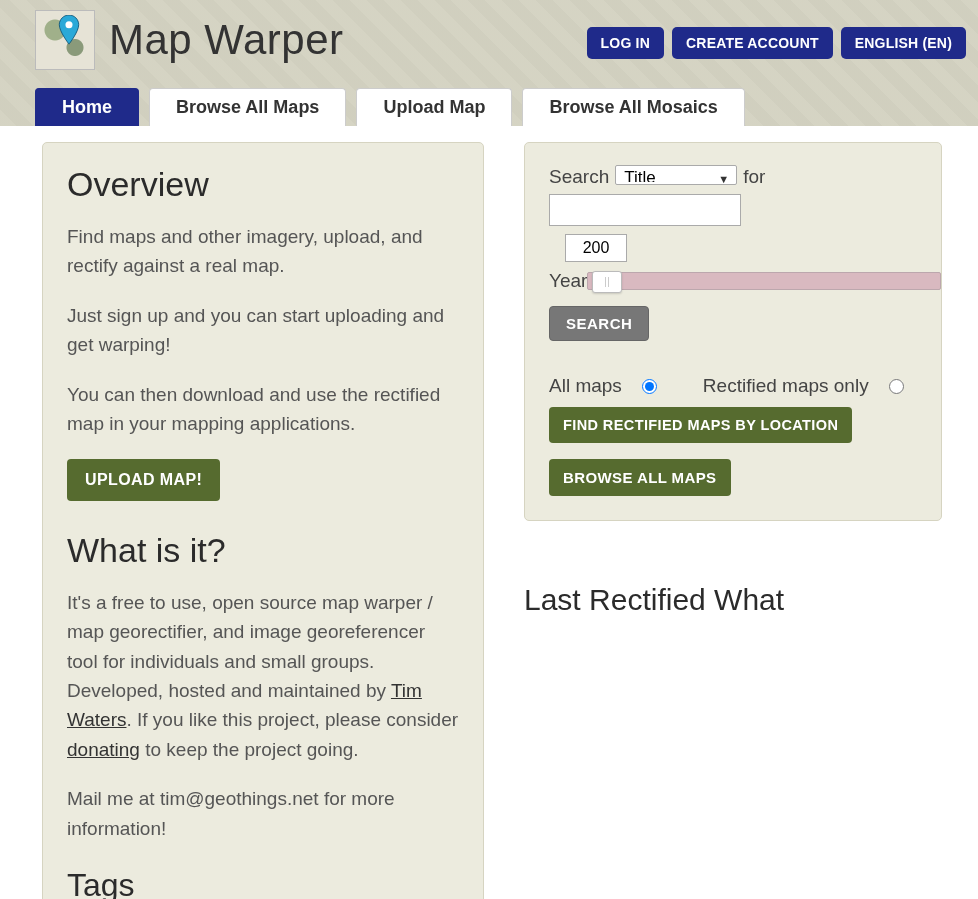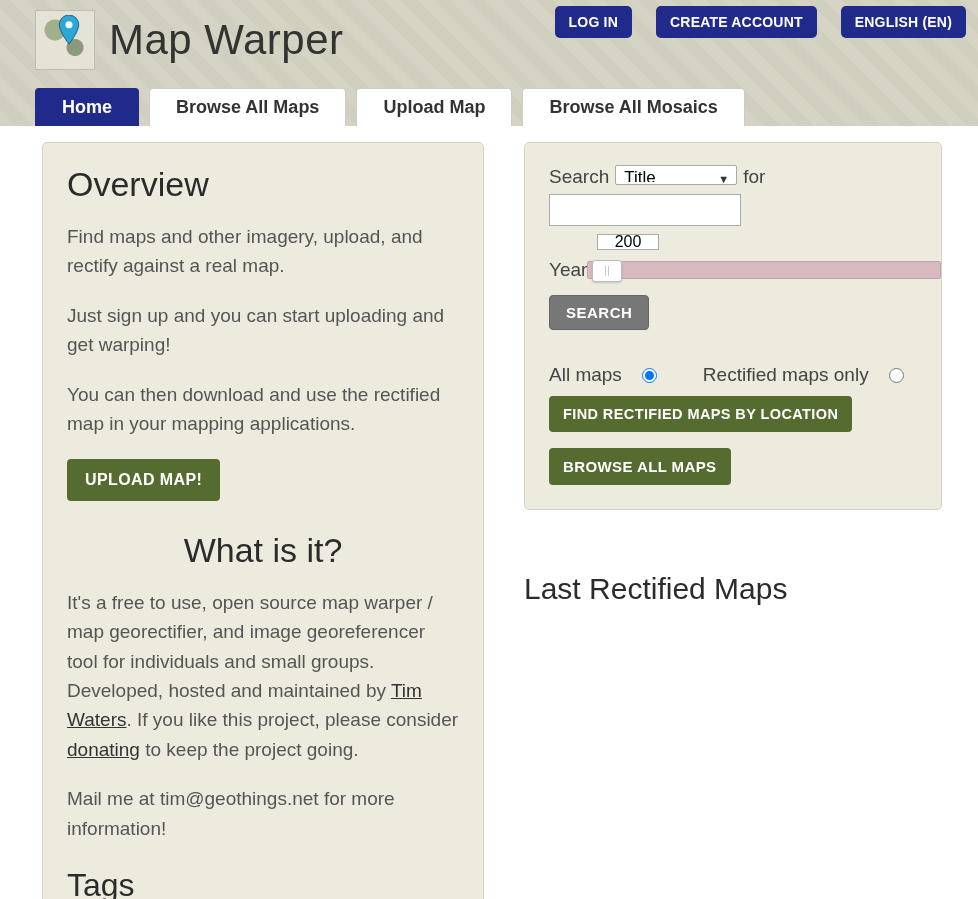--- a/index.html
+++ b/index.html
@@ -20,42 +20,42 @@
   content: ""; position: absolute; inset: 4px;
   background:
     radial-gradient(circle at 30% 30%, #a0b08a 0 10px, transparent 11px),
     radial-gradient(circle at 70% 65%, #8a9a7a 0 8px, transparent 9px);
 }
 .pin {
   position: absolute; left: 22px; top: 4px; width: 22px; height: 30px;
 }
 .pin svg { width: 100%; height: 100%; }
 .site-title { font-size: 42px; font-weight: 500; color: #333; letter-spacing: 0.5px; }
-.top-buttons { position: absolute; top: 6px; right: 12px; display: flex; gap: 24px; justify-content: flex-end; }
+.top-buttons { position: absolute; top: 27px; right: 12px; display: flex; gap: 8px; justify-content: flex-end; }
 .btn-nav {
   background: #1f2a8a; color: #fff; font-weight: 700; font-size: 14px;
   padding: 8px 14px; border-radius: 5px; border: none; cursor: pointer;
   letter-spacing: 0.2px;
 }
 .tabs { position: absolute; bottom: 0; left: 35px; display: flex; gap: 10px; }
 .tab {
   background: #fff; border: 1px solid #ccc; border-bottom: none;
   border-radius: 4px 4px 0 0; padding: 8px 26px; font-size: 18px; font-weight: 600;
   color: #333; cursor: pointer;
 }
 .tab.active { background: #1f2a8a; color: #fff; border-color: #1f2a8a; }
 .content { display: flex; gap: 40px; padding: 16px 32px 0 42px; align-items: flex-start; }
 .panel {
   background: #ecebde; border: 1px solid #d6d4c1; border-radius: 5px;
 }
 .left-panel { width: 442px; padding: 22px 24px 24px 24px; }
 .right-col { width: 418px; display: flex; flex-direction: column; }
 .right-panel { padding: 22px 22px 24px 24px; }
 h2.ovw { font-size: 34px; font-weight: 500; color: #2b2b2b; margin-bottom: 18px; }
-h2.wis { font-size: 34px; font-weight: 500; color: #2b2b2b; margin: 24px 0 18px; text-align: center; }
+h2.wis { font-size: 34px; font-weight: 500; color: #2b2b2b; margin: 24px 0 18px; }
 h2.tags { font-size: 32px; font-weight: 500; color: #2b2b2b; margin-top: 24px; }
 .para { font-size: 19px; line-height: 1.55; color: #555; margin-bottom: 20px; }
 .link-ish { color: #333; text-decoration: underline; cursor: pointer; }
 .btn-olive {
   background: #566b2f; color: #fff; border-radius: 4px; border: none;
   font-weight: 700; letter-spacing: 0.4px; cursor: pointer;
 }
 .btn-upload { font-size: 16px; padding: 12px 18px; margin-bottom: 6px; }
 .btn-find { font-size: 14.5px; padding: 10px 14px; margin-top: 10px; }
 .btn-browse { font-size: 15px; padding: 10px 14px; margin-top: 16px; }
@@ -66,21 +66,21 @@
 }
 .search-row1 { display: flex; align-items: center; gap: 6px; font-size: 19px; color: #444; }
 .select-wrap { position: relative; }
 select.sel {
   width: 122px; height: 20px; font-size: 17px; padding: 2px 24px 2px 8px;
   border: 1px solid #aaa; border-radius: 2px; background: #fff; appearance: none;
 }
 .sel-caret { position: absolute; right: 8px; top: 8px; pointer-events: none; font-size: 11px; color: #333; }
 .txtbox { border: 1px solid #aaa; background: #fff; font-size: 16px; padding: 4px 6px; }
 .txt-for { width: 192px; height: 32px; margin-top: 6px; }
-.txt-year { width: 62px; height: 16px; text-align: center; margin-left: 48px; margin-top: 8px; }
+.txt-year { width: 62px; height: 28px; text-align: center; margin-left: 16px; margin-top: 8px; }
 .year-row { display: flex; align-items: center; margin-top: 8px; }
 .year-lbl { font-size: 19px; color: #444; }
 .slider {
   position: relative; flex: 1; height: 18px; background: #d9b9c0;
   border: 1px solid #bca7ad; border-radius: 2px;
   margin-right: -22px;
 }
 .slider-thumb {
   position: absolute; left: 4px; top: -2px; width: 30px; height: 22px;
   background: #fff; border: 1px solid #bbb; border-radius: 3px;
@@ -172,15 +172,15 @@
         <span style="width:6px"></span>
         <span>Rectified maps only</span>
         <input type="radio" name="mf" style="">
       </div>
       <button class="btn-olive btn-find">FIND RECTIFIED MAPS BY LOCATION</button>
       <div>
         <button class="btn-olive btn-browse">BROWSE ALL MAPS</button>
       </div>
     </div>
 
-    <h2 class="last-rect">Last Rectified Maps</h2>
+    <h2 class="last-rect">Last Rectified What</h2>
   </div>
 </div>
 
 </body></html>

